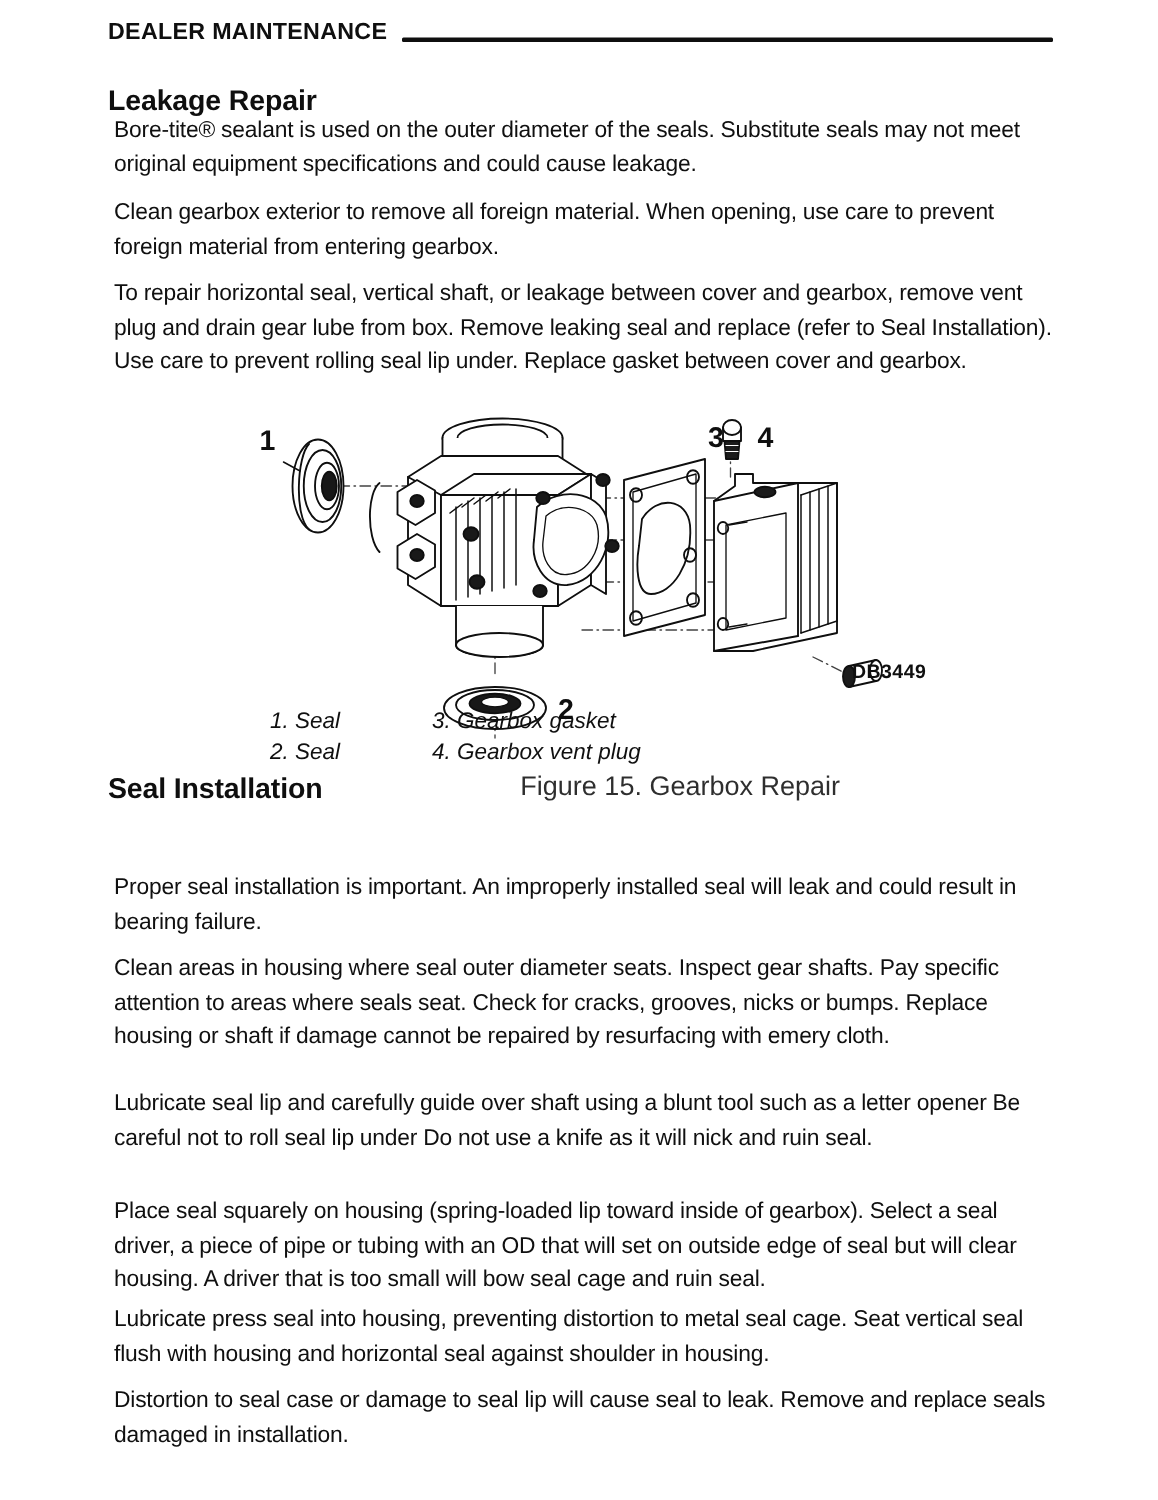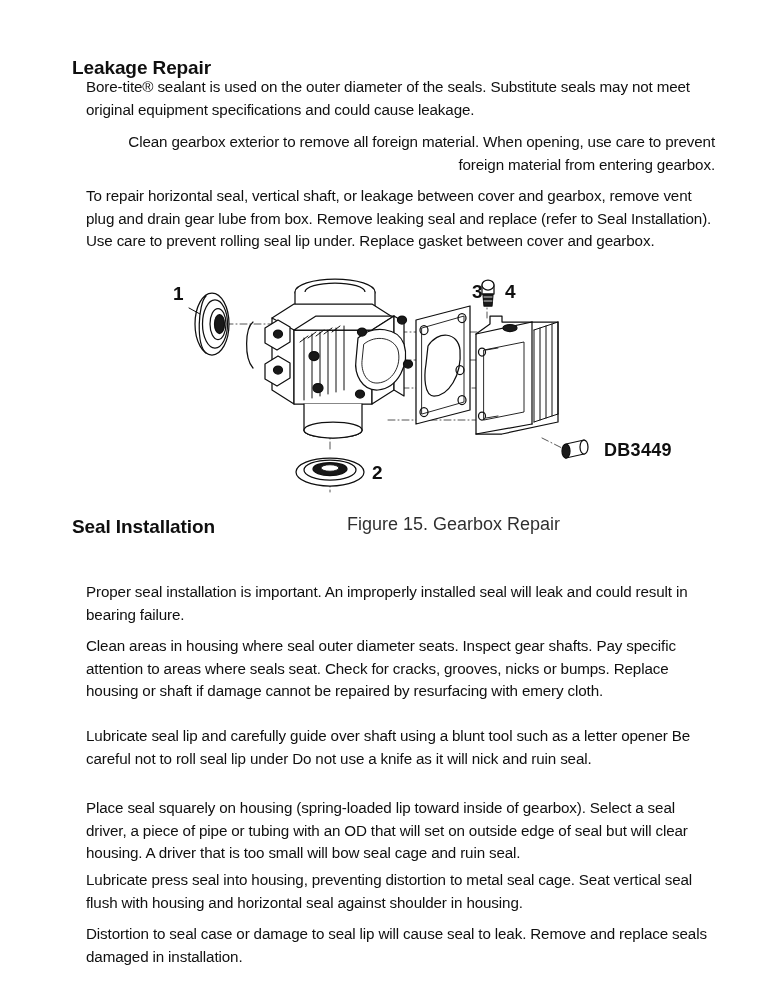--- a/index.html
+++ b/index.html
@@ -57,21 +57,21 @@
     font-weight: bold;
     letter-spacing: -0.1px;
     color: #111;
   }
   #heading-leakage { top: 57px; }
   #heading-seal    { top: 516px; }
 
   
   .para {
     position: absolute;
-    left: 86px;
+    left: 76px;
     width: 629px;
     font-size: 15.2px;
     line-height: 22.6px;
     text-align: left;
     letter-spacing: -0.12px;
     color: #121212;
     word-spacing: -0.1px;
   }
 
   
@@ -103,41 +103,45 @@
     left: 180px;
     top: 514px;
     width: 380px;
     font-size: 18px;
     text-align: right;
     color: #4c1d95;
   }
 
   .fig-code {
     position: absolute;
-    left: 604px;
+    left: 568px;
     top: 440px;
-    font-size: 18px;
+    font-size: 13px;
     font-weight: bold;
     letter-spacing: 0.3px;
     color: #111;
   }
 
   
   .scanink { filter: saturate(0) contrast(1.02); }
 </style>
 </head>
 <body>
 
 <div class="page scanink">
 
+  <div class="header">
+    <span class="header-title">DEALER MAINTENANCE</span>
+    <span class="header-rule"></span>
+  </div>
 
   <div class="h2" id="heading-leakage">Leakage Repair</div>
 
   <div class="para" style="top:76px;">Bore-tite® sealant is used on the outer diameter of the seals. Substitute seals may not meet original equipment specifications and could cause leakage.</div>
-  <div class="para" style="top:131px;text-align:right;">Clean gearbox exterior to remove all foreign material. When opening, use care to prevent foreign material from entering gearbox.</div>
+  <div class="para" style="top:131px;">Clean gearbox exterior to remove all foreign material. When opening, use care to prevent foreign material from entering gearbox.</div>
   <div class="para" style="top:185px;">To repair horizontal seal, vertical shaft, or leakage between cover and gearbox, remove vent plug and drain gear lube from box. Remove leaking seal and replace (refer to Seal Installation). Use care to prevent rolling seal lip under. Replace gasket between cover and gearbox.</div>
 
   <div class="figure">
     <svg width="629" height="262" viewBox="0 0 629 262" fill="none" stroke="#111" stroke-width="1.25" stroke-linejoin="round" stroke-linecap="round">
 
       <g stroke="#444" stroke-width="0.9" stroke-dasharray="7 3 1 3" fill="none">
         <line x1="140" y1="52" x2="205" y2="52"></line>
         <line x1="300" y1="60" x2="470" y2="60"></line>
         <line x1="300" y1="88" x2="470" y2="88"></line>
         <line x1="316" y1="116" x2="470" y2="116"></line>
@@ -263,20 +267,30 @@
 
         <path d="M494 172 L512 168 L512 182 L494 186 Z" fill="#fff"></path>
         <ellipse cx="494" cy="179" rx="4" ry="7" fill="#1d1d1d" stroke="#111"></ellipse>
         <ellipse cx="512" cy="175" rx="4" ry="7" fill="#fff" stroke="#111"></ellipse>
       </g>
     </svg>
   </div>
 
   <div class="fig-code">DB3449</div>
 
+  <div class="legend">
+    <div class="legend-row">
+      <span class="legend-col-a">1. Seal</span>
+      <span class="legend-col-b">3. Gearbox gasket</span>
+    </div>
+    <div class="legend-row">
+      <span class="legend-col-a">2. Seal</span>
+      <span class="legend-col-b">4. Gearbox vent plug</span>
+    </div>
+  </div>
 
   <div class="fig-caption">Figure 15. Gearbox Repair</div>
 
   <div class="h2" id="heading-seal">Seal Installation</div>
 
   <div class="para" style="top:581px;">Proper seal installation is important. An improperly installed seal will leak and could result in bearing failure.</div>
   <div class="para" style="top:635px;">Clean areas in housing where seal outer diameter seats. Inspect gear shafts. Pay specific attention to areas where seals seat. Check for cracks, grooves, nicks or bumps. Replace housing or shaft if damage cannot be repaired by resurfacing with emery cloth.</div>
   <div class="para" style="top:725px;">Lubricate seal lip and carefully guide over shaft using a blunt tool such as a letter opener Be careful not to roll seal lip under Do not use a knife as it will nick and ruin seal.</div>
   <div class="para" style="top:797px;">Place seal squarely on housing (spring-loaded lip toward inside of gearbox). Select a seal driver, a piece of pipe or tubing with an OD that will set on outside edge of seal but will clear housing. A driver that is too small will bow seal cage and ruin seal.</div>
   <div class="para" style="top:869px;">Lubricate press seal into housing, preventing distortion to metal seal cage. Seat vertical seal flush with housing and horizontal seal against shoulder in housing.</div>

